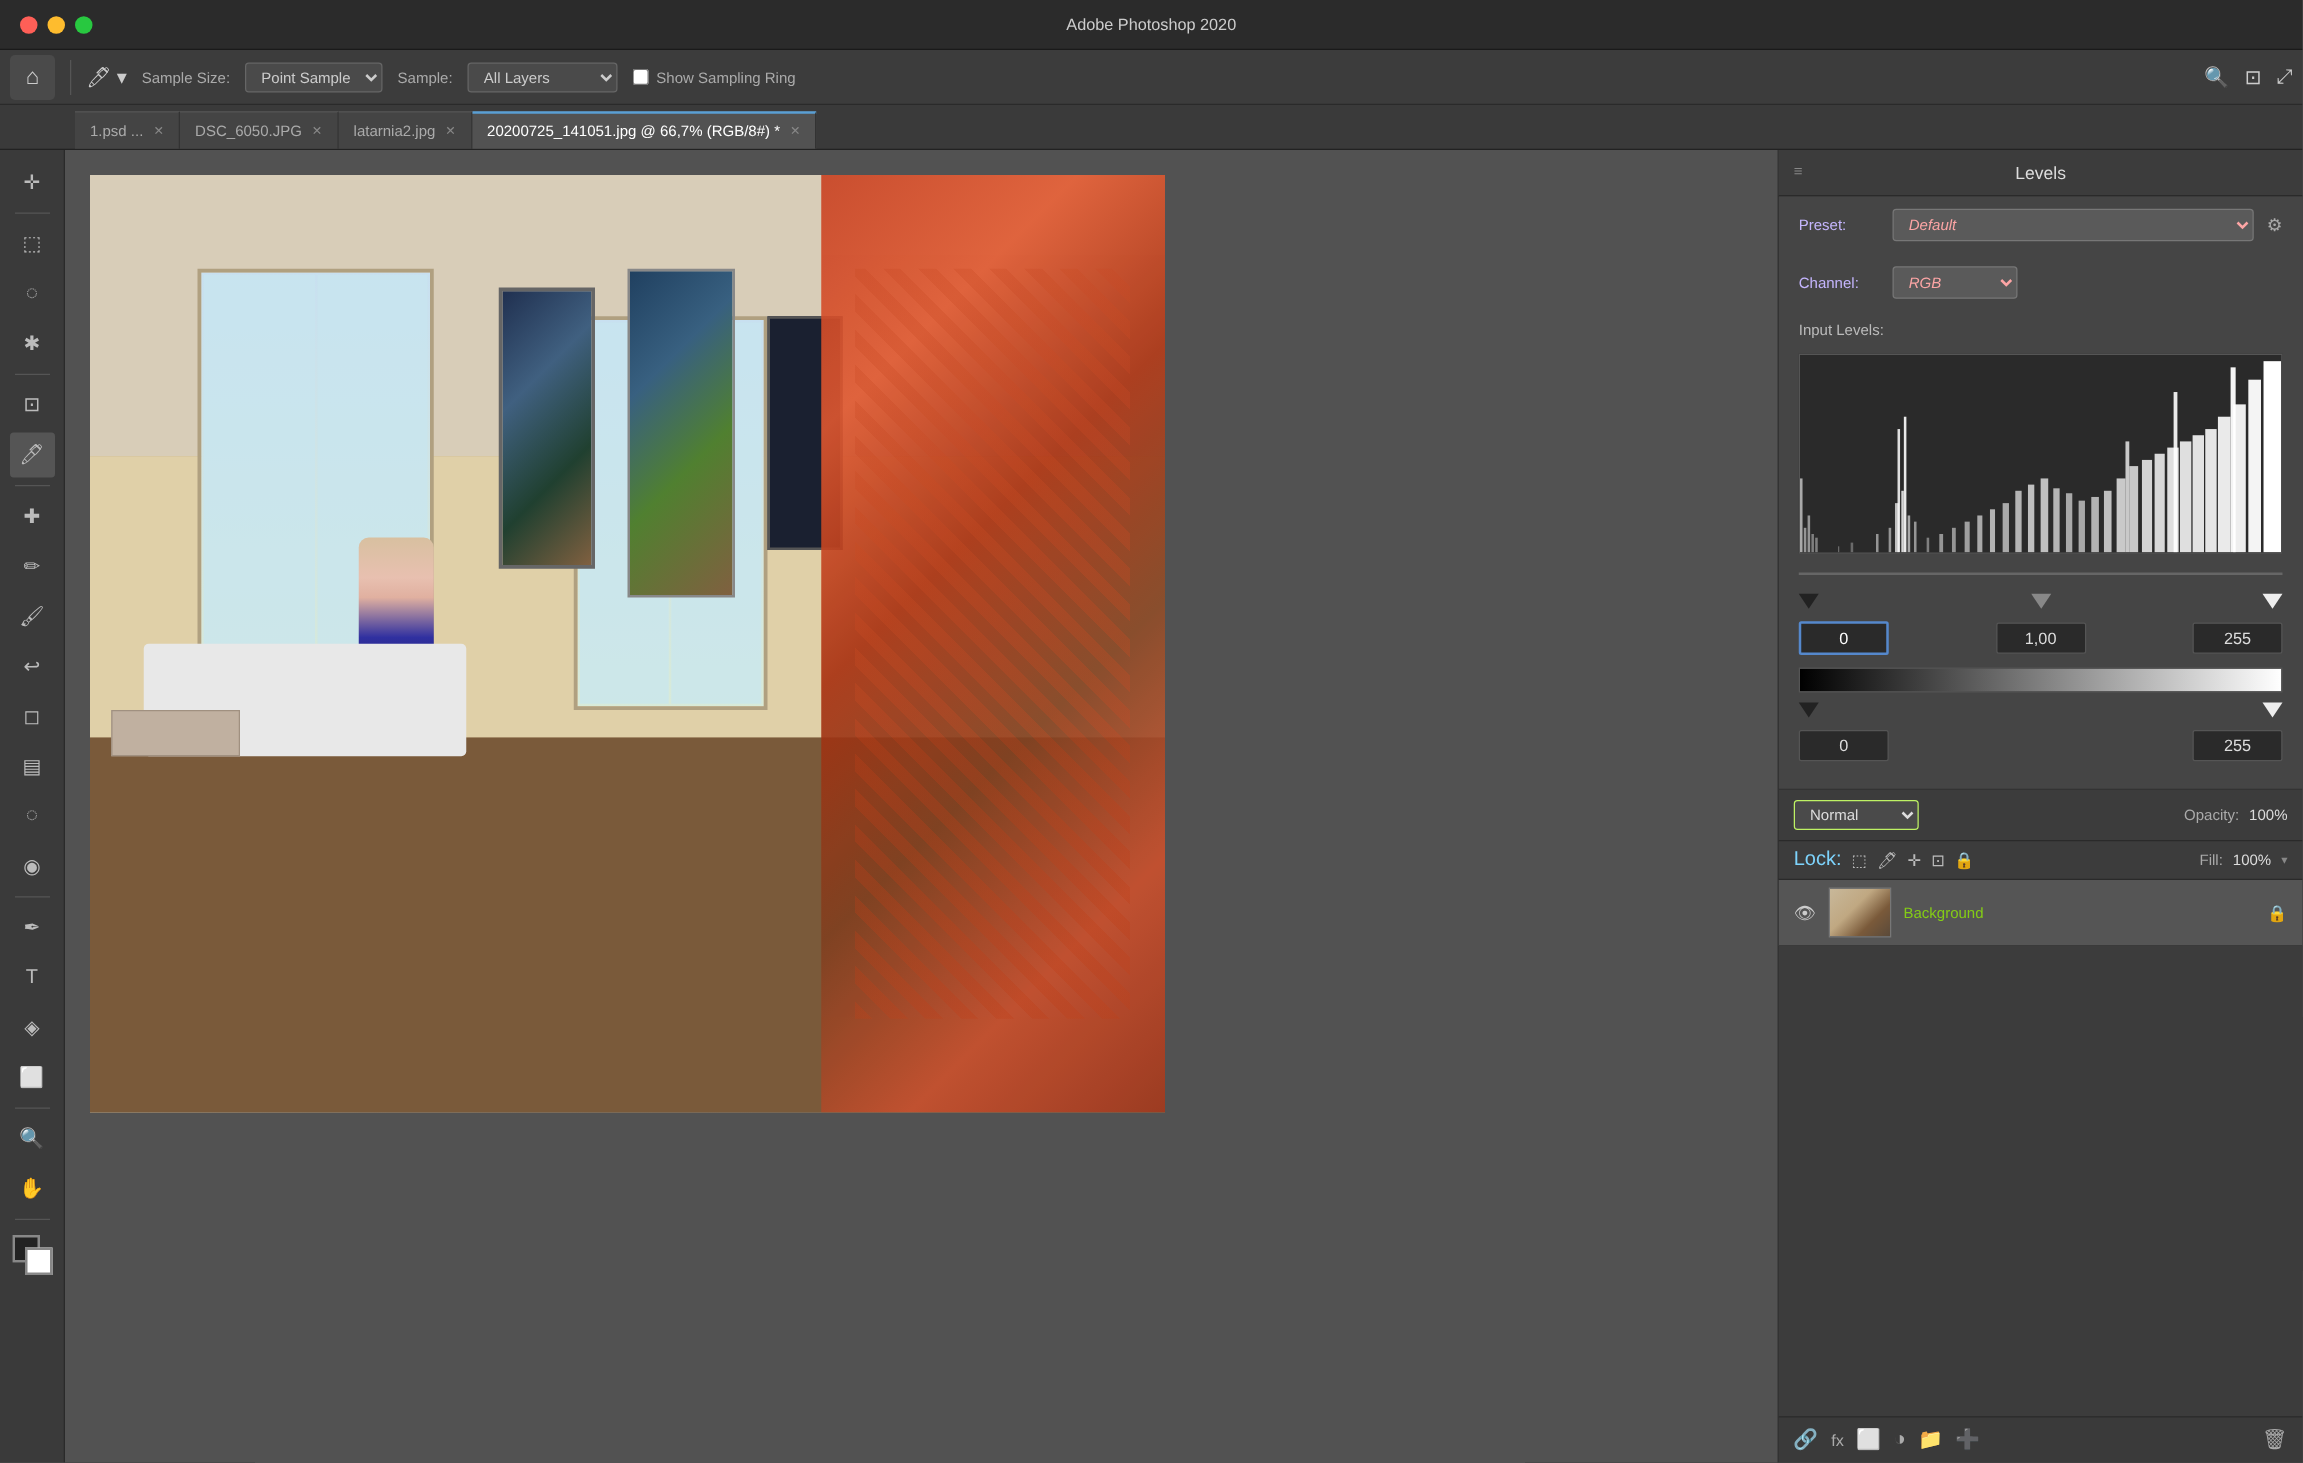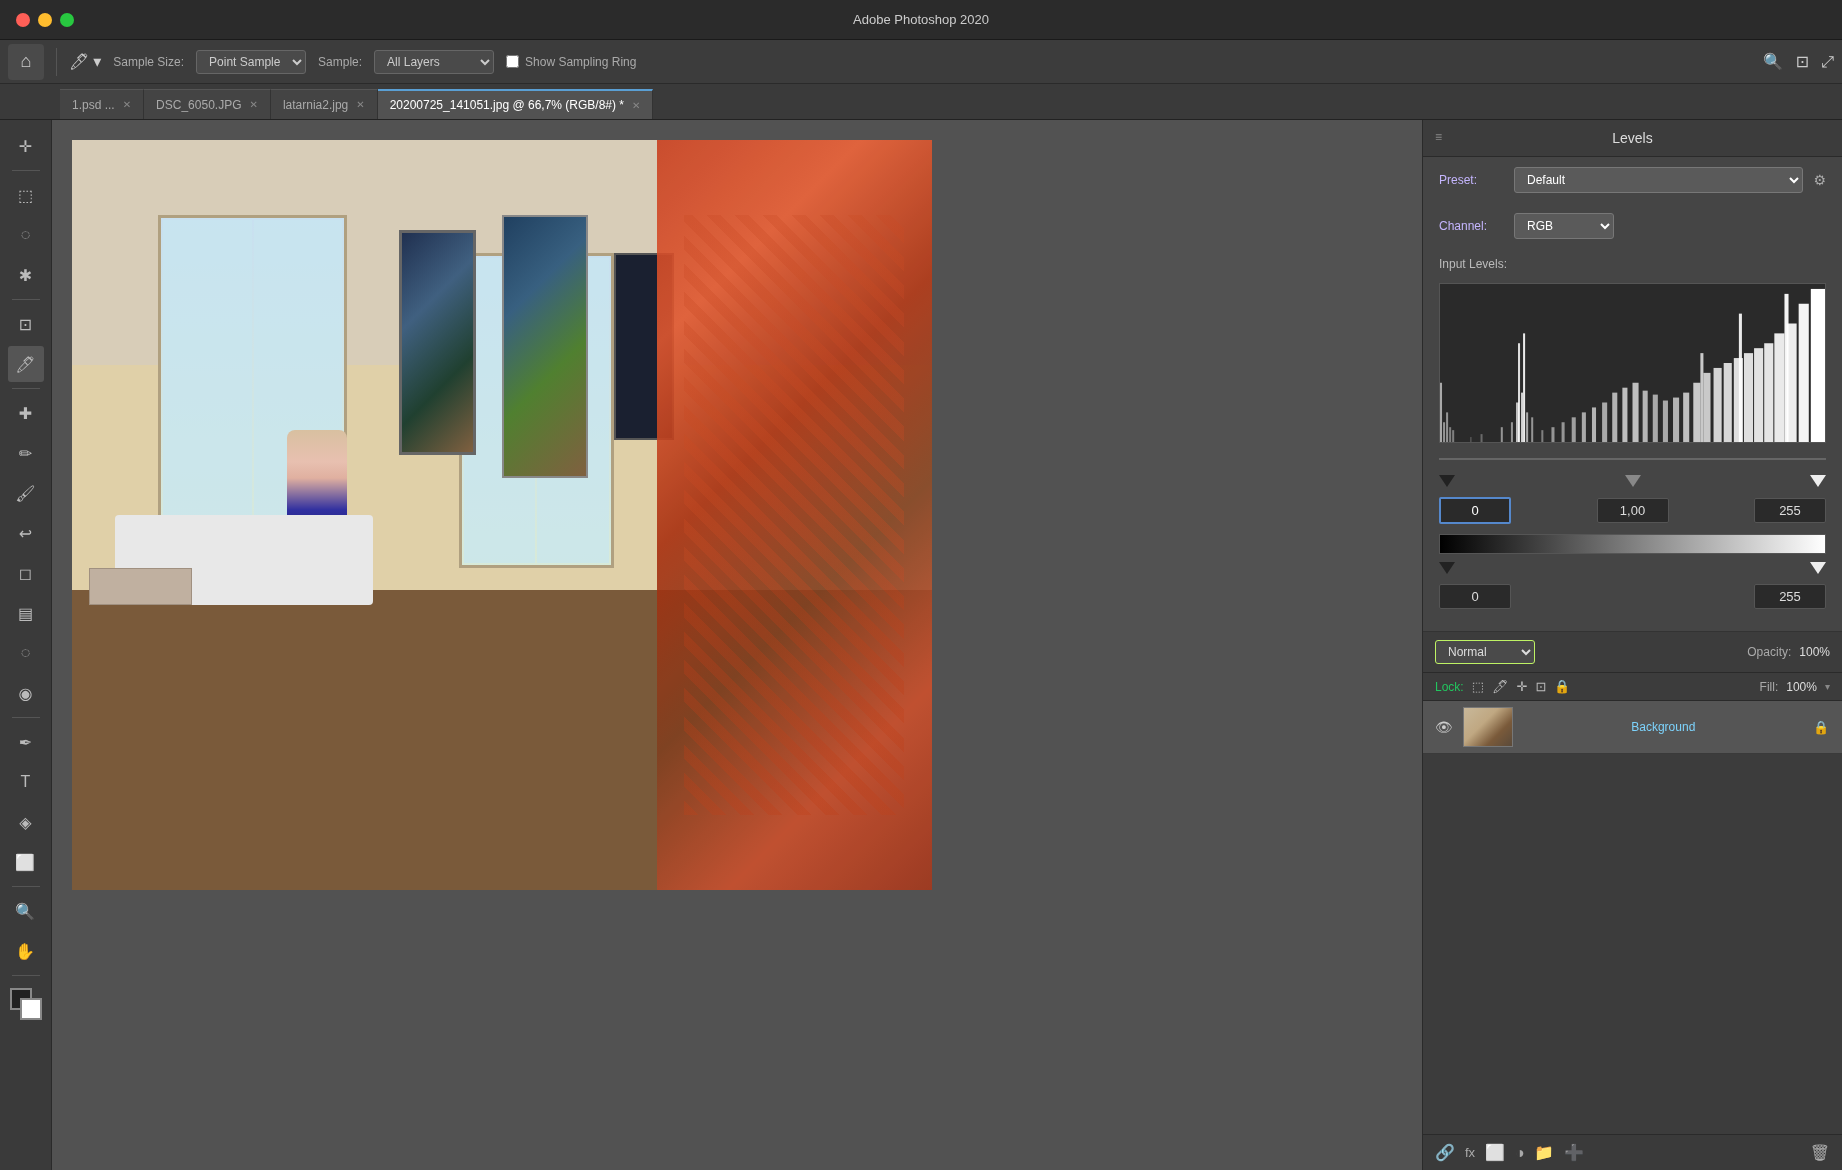--- a/index.html
+++ b/index.html
@@ -278,25 +278,26 @@
       gap: 10px;
     }
     .levels-label {
       color: #c4b5fd; font-size: 12px;
       min-width: 65px;
     }
     .levels-select {
       flex: 1;
       background: #5a5a5a;
       border: 1px solid #777;
-      color: #ffffff;
+      color: #fca5a5;
       font-size: 12px;
       padding: 4px 8px;
       border-radius: 3px;
       cursor: pointer;
+      font-style: italic;
     }
     .levels-gear {
       color: #aaa; font-size: 14px; cursor: pointer;
     }
 
     
     .histogram-container {
       margin: 8px 16px;
       background: #2a2a2a;
       height: 160px;
@@ -408,21 +409,21 @@
     .opacity-value {
       color: #ddd; font-size: 12px;
     }
 
     .layers-lock-row {
       display: flex; align-items: center;
       padding: 6px 12px;
       gap: 8px;
       border-bottom: 1px solid #2a2a2a;
     }
-    .lock-label { color: #22c55e; font-size: 12px; text-align: right; }
+    .lock-label { color: #7dd3fc; font-size: 16px; text-align: right; }
     .lock-icon {
       color: #bbb; font-size: 13px; cursor: pointer;
     }
     .fill-label { color: #aaa; font-size: 12px; margin-left: auto; }
     .fill-value { color: #ddd; font-size: 12px; }
     .fill-arrow { color: #888; font-size: 10px; cursor: pointer; }
 
     .layer-item {
       display: flex; align-items: center;
       padding: 6px 12px;
@@ -439,21 +440,21 @@
       background: #c0a882;
       border: 1px solid #777;
       overflow: hidden;
       position: relative;
     }
     .layer-thumb-inner {
       width: 100%; height: 100%;
       background: linear-gradient(135deg, #c8b89a 0%, #c0a882 40%, #7a5a3a 70%, #5a4a3a 100%);
     }
     .layer-name {
-      color: #7dd3fc; font-size: 12px; flex: 1; text-align: center;
+      color: #84cc16; font-size: 12px; flex: 1;
     }
     .layer-lock {
       color: #aaa; font-size: 13px;
     }
 
     
     .layers-bottom {
       display: flex; align-items: center;
       padding: 8px 12px;
       gap: 10px;

